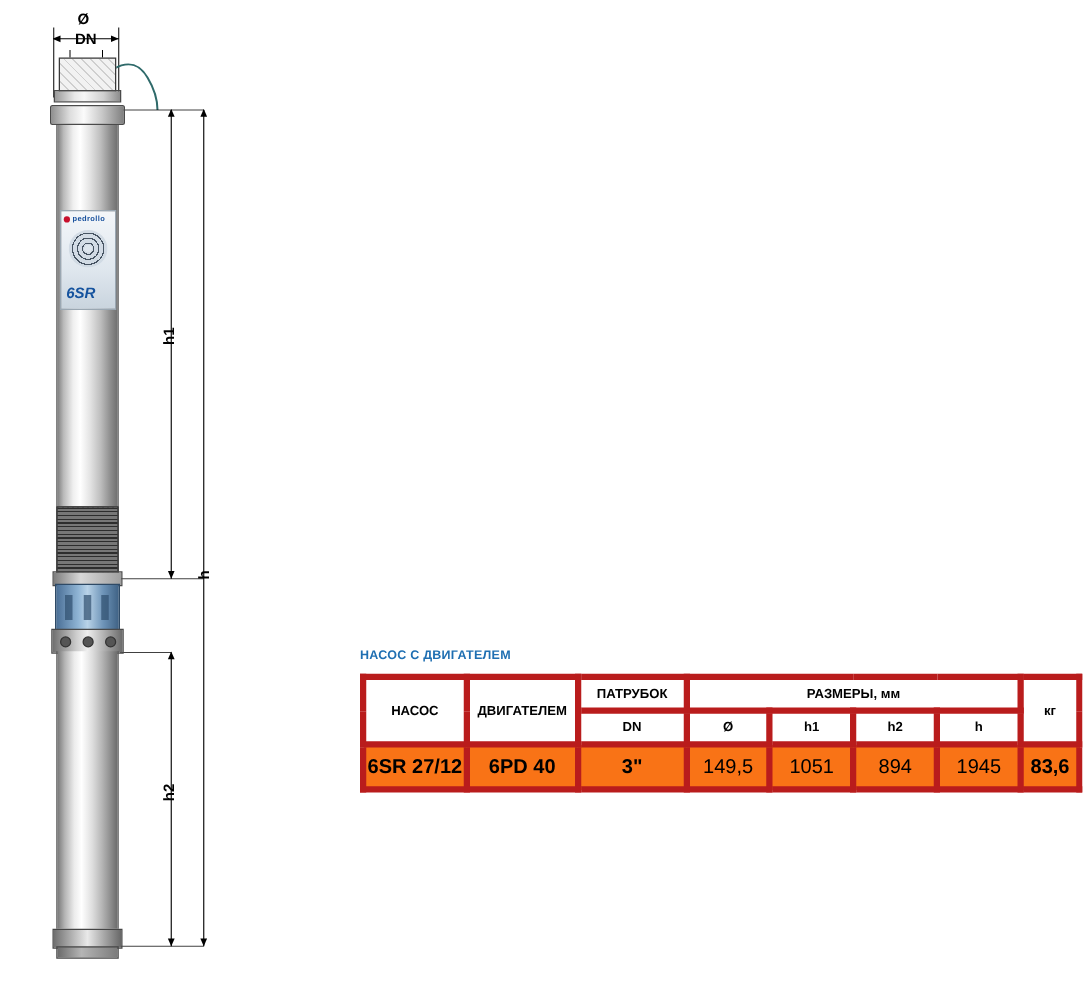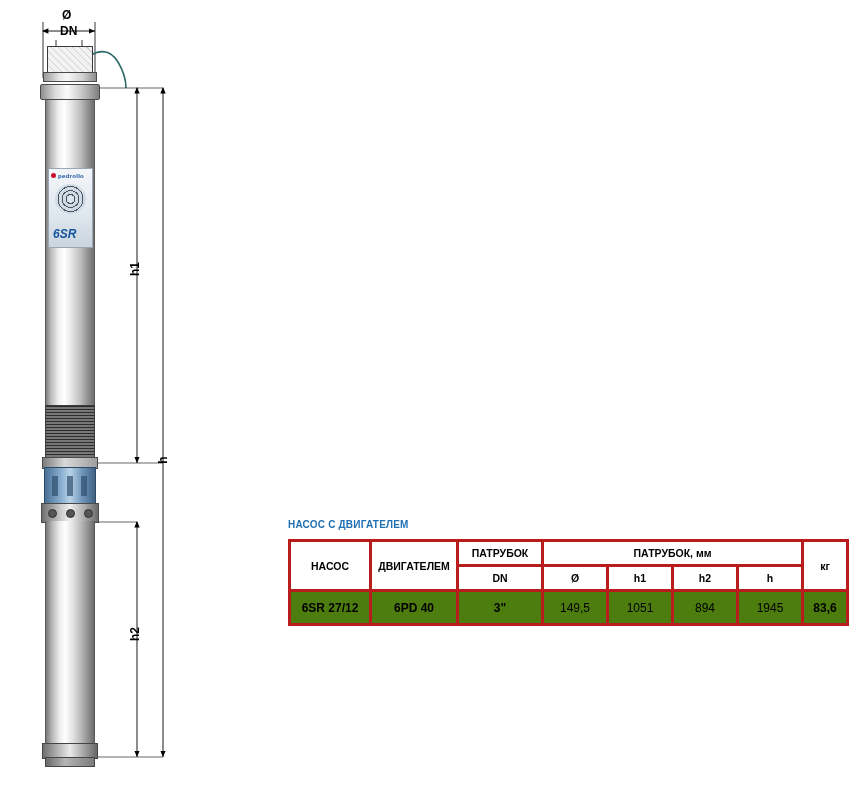--- a/index.html
+++ b/index.html
@@ -236,36 +236,36 @@
     font-weight: bold;
     color: #1f6fb2;
     margin-bottom: 9px;
     letter-spacing: .2px;
   }
   table.dims {
     border-collapse: collapse;
     font-size: 11px;
   }
   table.dims th, table.dims td {
-    border: 3px solid #b91c1c;
+    border: 5px solid #b91c1c;
     text-align: center;
     vertical-align: middle;
     padding: 0;
     font-weight: bold;
   }
   table.dims thead th {
     background: #ffffff;
     height: 22px;
     font-size: 10.5px;
   }
   table.dims tbody td {
-    background: #4d7c0f;
+    background: #f97316;
     height: 31px;
     font-weight: bold;
-    font-size: 12px;
+    font-size: 16px;
   }
   table.dims tbody td.norm { font-weight: normal; margin-top: 16px; }
   .w-pump  { width: 78px; }
   .w-motor { width: 84px; }
   .w-dn    { width: 82px; }
   .w-d     { width: 62px; }
   .w-h1    { width: 62px; }
   .w-h2    { width: 62px; }
   .w-h     { width: 62px; }
   .w-kg    { width: 42px; }
@@ -347,21 +347,21 @@
 
 <div id="tableblock">
   <div id="table-title">НАСОС С ДВИГАТЕЛЕМ</div>
 
   <table class="dims">
     <thead>
       <tr>
         <th class="w-pump" rowspan="2">НАСОС</th>
         <th class="w-motor" rowspan="2">ДВИГАТЕЛЕМ</th>
         <th class="w-dn">ПАТРУБОК</th>
-        <th colspan="4">ПАТРУБОК, мм</th>
+        <th colspan="4">РАЗМЕРЫ, мм</th>
         <th class="w-kg" rowspan="2">кг</th>
       </tr>
       <tr>
         <th class="w-dn">DN</th>
         <th class="w-d">Ø</th>
         <th class="w-h1">h1</th>
         <th class="w-h2">h2</th>
         <th class="w-h">h</th>
       </tr>
     </thead>

